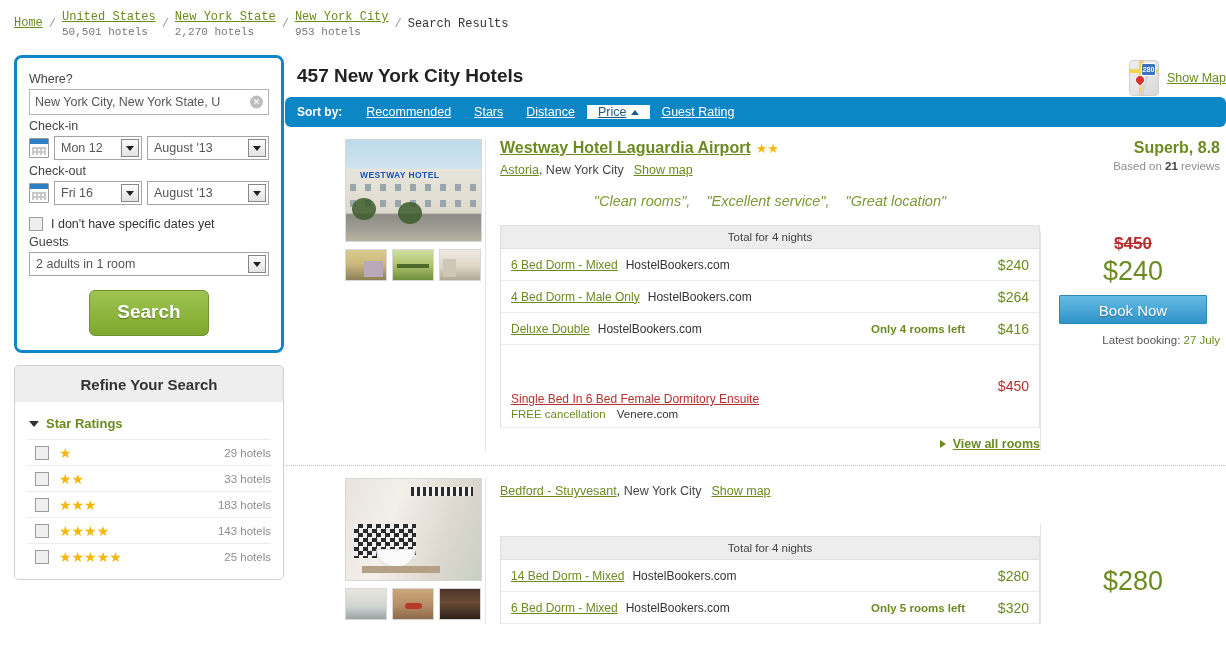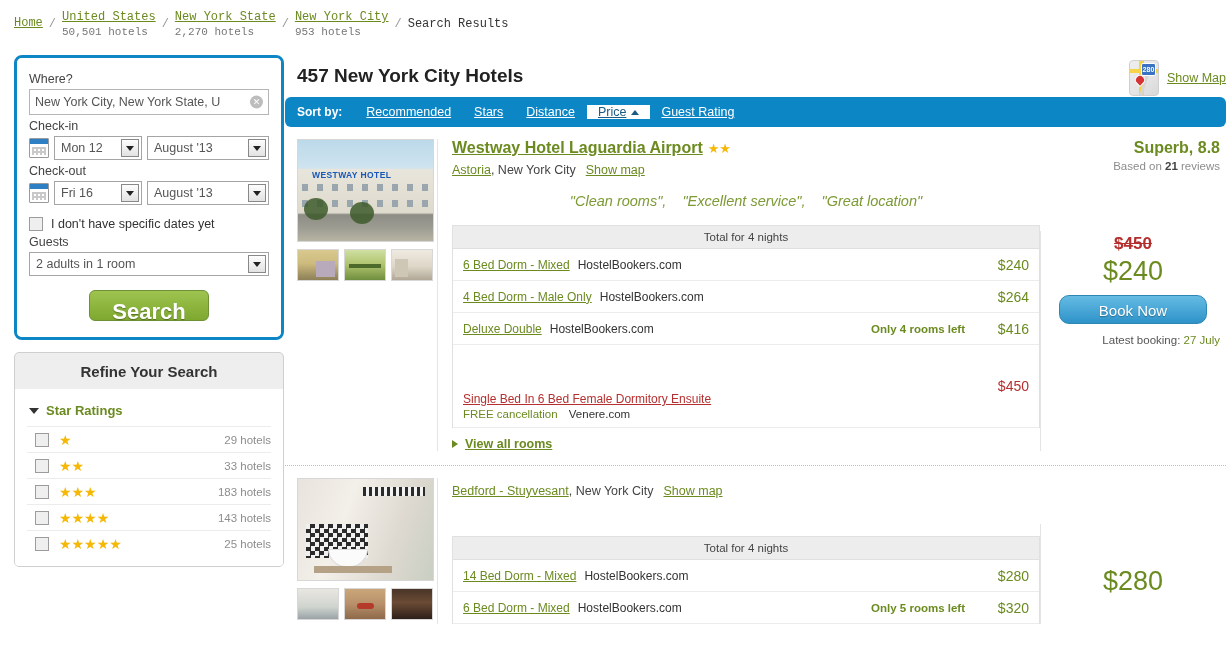--- a/index.html
+++ b/index.html
@@ -89,24 +89,24 @@
     display: block;
   }
   .chk-row { display: flex; align-items: center; gap: 8px; margin-top: 12px; }
   .chkbox {
     width: 14px; height: 14px; border: 1px solid #9c9c9c;
     background: #efefef; flex: 0 0 14px; cursor: pointer;
   }
   .chk-label { font-size: 12.5px; color: #333; }
   .search-btn-wrap { text-align: center; margin-top: 14px; }
   .search-btn {
-    display: inline-block; width: 120px; height: 31px; line-height: 41px;
+    display: inline-block; width: 120px; height: 46px; line-height: 41px;
     border-radius: 6px; border: 1px solid #6d9134;
     background: linear-gradient(#9ec44f, #7ea82f);
-    color: #fff; font-weight: bold; font-size: 22px;
+    color: #fff; font-weight: bold; font-size: 19px;
     text-shadow: 0 1px 1px rgba(0,0,0,.35); cursor: pointer;
   }
 
   
   .refine-box {
     margin-top: 12px; border: 1px solid #cfcfcf; border-radius: 5px;
     background: #eeeeee; overflow: hidden;
   }
   .refine-head {
     text-align: center; font-weight: bold; font-size: 15px; color: #333;
@@ -168,21 +168,21 @@
   .sort-item.active { background: #fff; color: #1b5b86; }
   .sort-item.active span { color: #1b5b86; }
   .caret-up {
     width: 0; height: 0; border-left: 4px solid transparent;
     border-right: 4px solid transparent; border-bottom: 5px solid #1b5b86;
   }
 
   
   .hotel { position: relative; padding: 12px 0 14px 0; }
   .hotel + .hotel { border-top: 1px dotted #bdbdbd; }
-  .hotel-inner { display: flex; }
+  .hotel-inner { display: flex; padding-left: 48px; }
   .photo-col { width: 152px; flex: 0 0 152px; padding-left: 12px; }
   .main-photo { width: 137px; height: 103px; border: 1px solid #d7d7d7; position: relative; overflow: hidden; }
   .thumbs { display: flex; gap: 5px; margin-top: 7px; }
   .thumb { width: 42px; height: 32px; border: 1px solid #d7d7d7; overflow: hidden; position: relative; }
 
   
   .ph-westway { background: linear-gradient(#bcd9ea 0%, #cfe4ef 28%, #e8e5dc 29%, #dedacd 72%, #8d8d85 74%, #9b9b92 86%, #b8b3a3 100%); }
   .ph-westway::after {
     content: "WESTWAY HOTEL"; position: absolute; left: 14px; top: 30px;
     color: #1757b8; font-weight: bold; font-size: 8.5px; letter-spacing: .4px;
@@ -246,35 +246,35 @@
   .room-row .rname.red { color: #b62f2f; margin-top: 40px; }
   .room-row .rprov { color: #333; margin-left: 8px; font-size: 12px; }
   .room-row .rleft { margin-left: auto; color: #6b8a1f; font-weight: bold; font-size: 11.5px; padding-right: 12px; }
   .room-row .rprice { color: #6b8a1f; font-size: 14px; width: 52px; text-align: right; }
   .room-row .rprice.red { color: #b62f2f; }
   .room-stack { display: flex; flex-direction: column; }
   .room-sub { margin-top: 2px; font-size: 11.5px; }
   .room-sub .free { color: #6b8a1f; }
   .room-sub .ven { color: #333; margin-left: 8px; }
 
-  .view-all { display: flex; align-items: center; gap: 7px; margin-top: 9px; }
+  .view-all { display: flex; align-items: center; gap: 7px; margin-top: 9px; justify-content: flex-end; }
   .tri-right { width: 0; height: 0; border-top: 4px solid transparent; border-bottom: 4px solid transparent; border-left: 6px solid #6b8a1f; }
   .view-all span { color: #6b8a1f; font-weight: bold; font-size: 12.5px; text-decoration: underline; cursor: pointer; }
 
   
   .price-col { width: 186px; flex: 0 0 186px; position: relative; text-align: center; }
   .rating-line { color: #6b8a1f; font-size: 16px; font-weight: bold; text-align: right; padding-right: 6px; }
   .rating-sub { color: #8d8d8d; font-size: 11.5px; text-align: right; padding-right: 6px; margin-top: 3px; }
   .rating-sub b { color: #444; }
   .price-card { margin-top: 62px; }
   .old-price { color: #b62f2f; font-size: 17px; font-weight: bold; text-decoration: line-through; }
   .new-price { color: #6b8a1f; font-size: 27px; margin-top: 2px; }
   .book-btn {
     margin: 8px auto 0 auto; width: 148px; height: 29px; line-height: 29px;
-    border-radius: 10px; border: 1px solid #2c87b5;
+    border-radius: 1px; border: 1px solid #2c87b5;
     background: linear-gradient(#65bbe3, #2e93c9);
     color: #fff; font-size: 15px; text-shadow: 0 1px 1px rgba(0,0,0,.3); cursor: pointer;
   }
   .latest {
     margin-top: 10px; text-align: right; padding-right: 6px;
     font-size: 11.5px; color: #555;
   }
   .latest b { color: #6b8a1f; font-weight: normal; }
   .price-only { margin-top: 88px; color: #6b8a1f; font-size: 27px; }
   .price-divider { position: absolute; left: 0; top: 92px; bottom: 0; width: 1px; background: #e4e4e4; }

